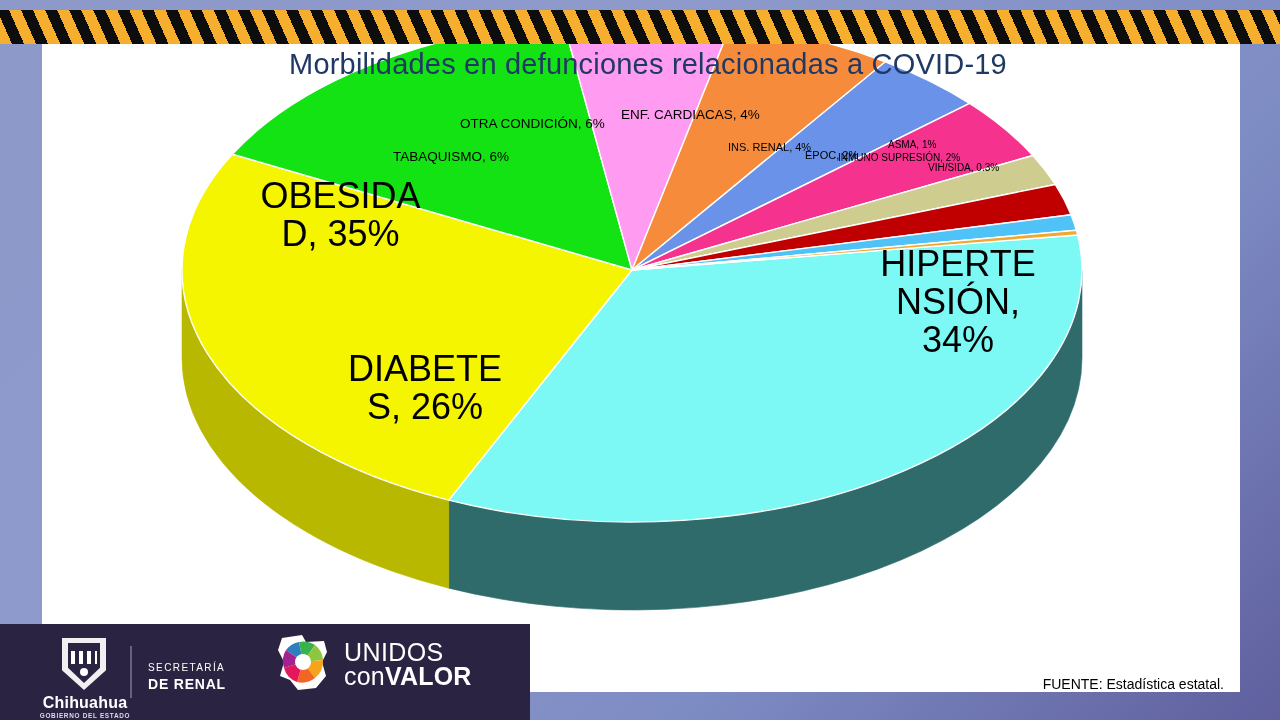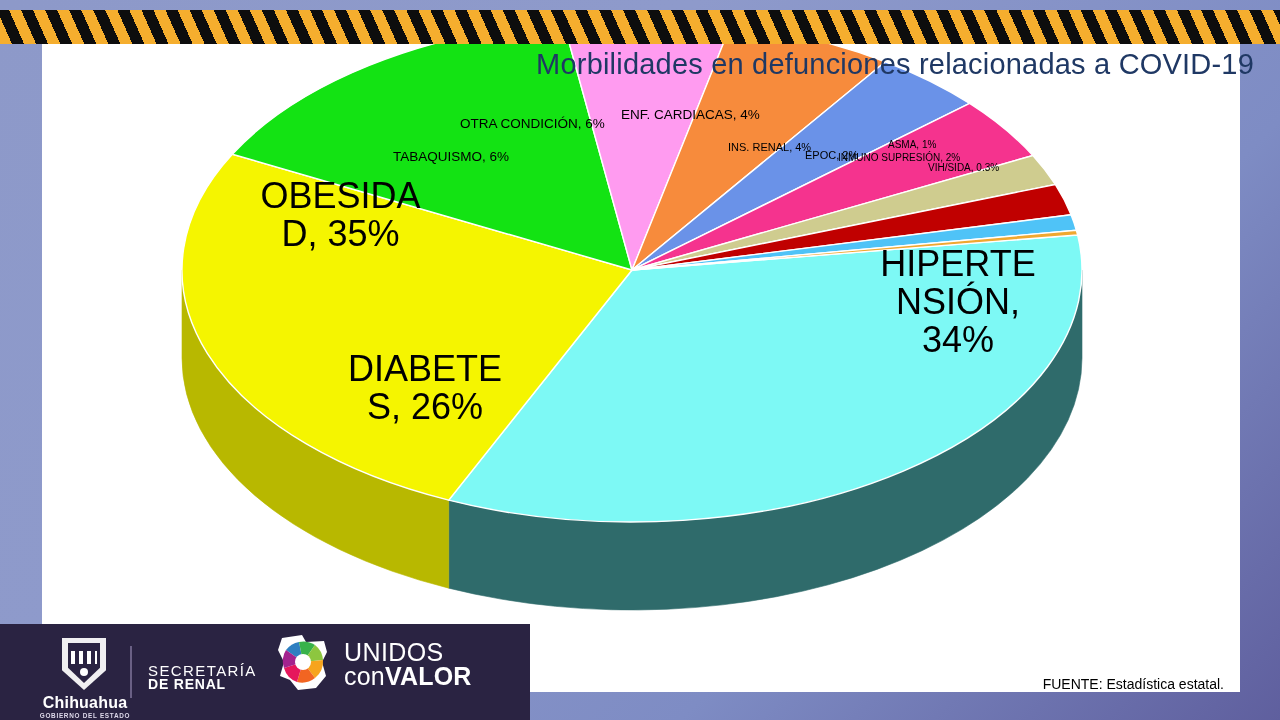--- a/index.html
+++ b/index.html
@@ -19,21 +19,21 @@
     z-index:6;
   }
   
   #content-panel{
     position:absolute;left:42px;top:44px;width:1198px;height:648px;
     background:#ffffff;z-index:2;
   }
   
   #chart-title{
     position:absolute;left:42px;top:48px;width:1212px;
-    text-align:right;
+    text-align:center;
     font-size:29px;color:#1f3864;letter-spacing:.2px;
     z-index:4;white-space:nowrap;
   }
   
   #chart-stage{position:absolute;left:42px;top:44px;width:1198px;height:648px;z-index:3;}
   #pie-svg{position:absolute;left:0;top:0;}
   
   .slice-label{
     position:absolute;color:#000;line-height:1.05;
     white-space:pre-line;z-index:5;pointer-events:none;
@@ -66,21 +66,21 @@
   .shield-dot{position:absolute;left:80px;top:44px;width:8px;height:8px;border-radius:50%;background:#fff;}
   #chihuahua-name{
     position:absolute;left:36px;top:70px;width:98px;text-align:center;
     color:#fff;font-size:16px;font-weight:bold;letter-spacing:.2px;
   }
   #chihuahua-sub{
     position:absolute;left:30px;top:88px;width:110px;text-align:center;
     color:#ded9ea;font-size:6.4px;font-weight:bold;letter-spacing:.7px;
   }
   #logo-divider{position:absolute;left:130px;top:22px;width:2px;height:52px;background:#6a6085;}
-  #secretaria-1{position:absolute;left:148px;top:38px;color:#fff;font-size:15px;letter-spacing:1.4px;}
+  #secretaria-1{position:absolute;left:148px;top:38px;color:#fff;font-size:10px;letter-spacing:1.4px;}
   #secretaria-2{position:absolute;left:148px;top:52px;color:#fff;font-size:14px;font-weight:bold;letter-spacing:.8px;}
   #state-logo{position:absolute;left:272px;top:632px;width:64px;height:62px;z-index:8;}
   #unidos-1{position:absolute;left:344px;top:638px;color:#fff;font-size:25px;font-weight:normal;letter-spacing:.4px;z-index:8;}
   #unidos-2{position:absolute;left:344px;top:662px;color:#fff;font-size:25px;letter-spacing:.2px;z-index:8;}
   #unidos-2 b{font-weight:bold;}
   
   #source-note{
     position:absolute;right:56px;bottom:28px;
     font-size:14px;color:#000;z-index:8;
   }

